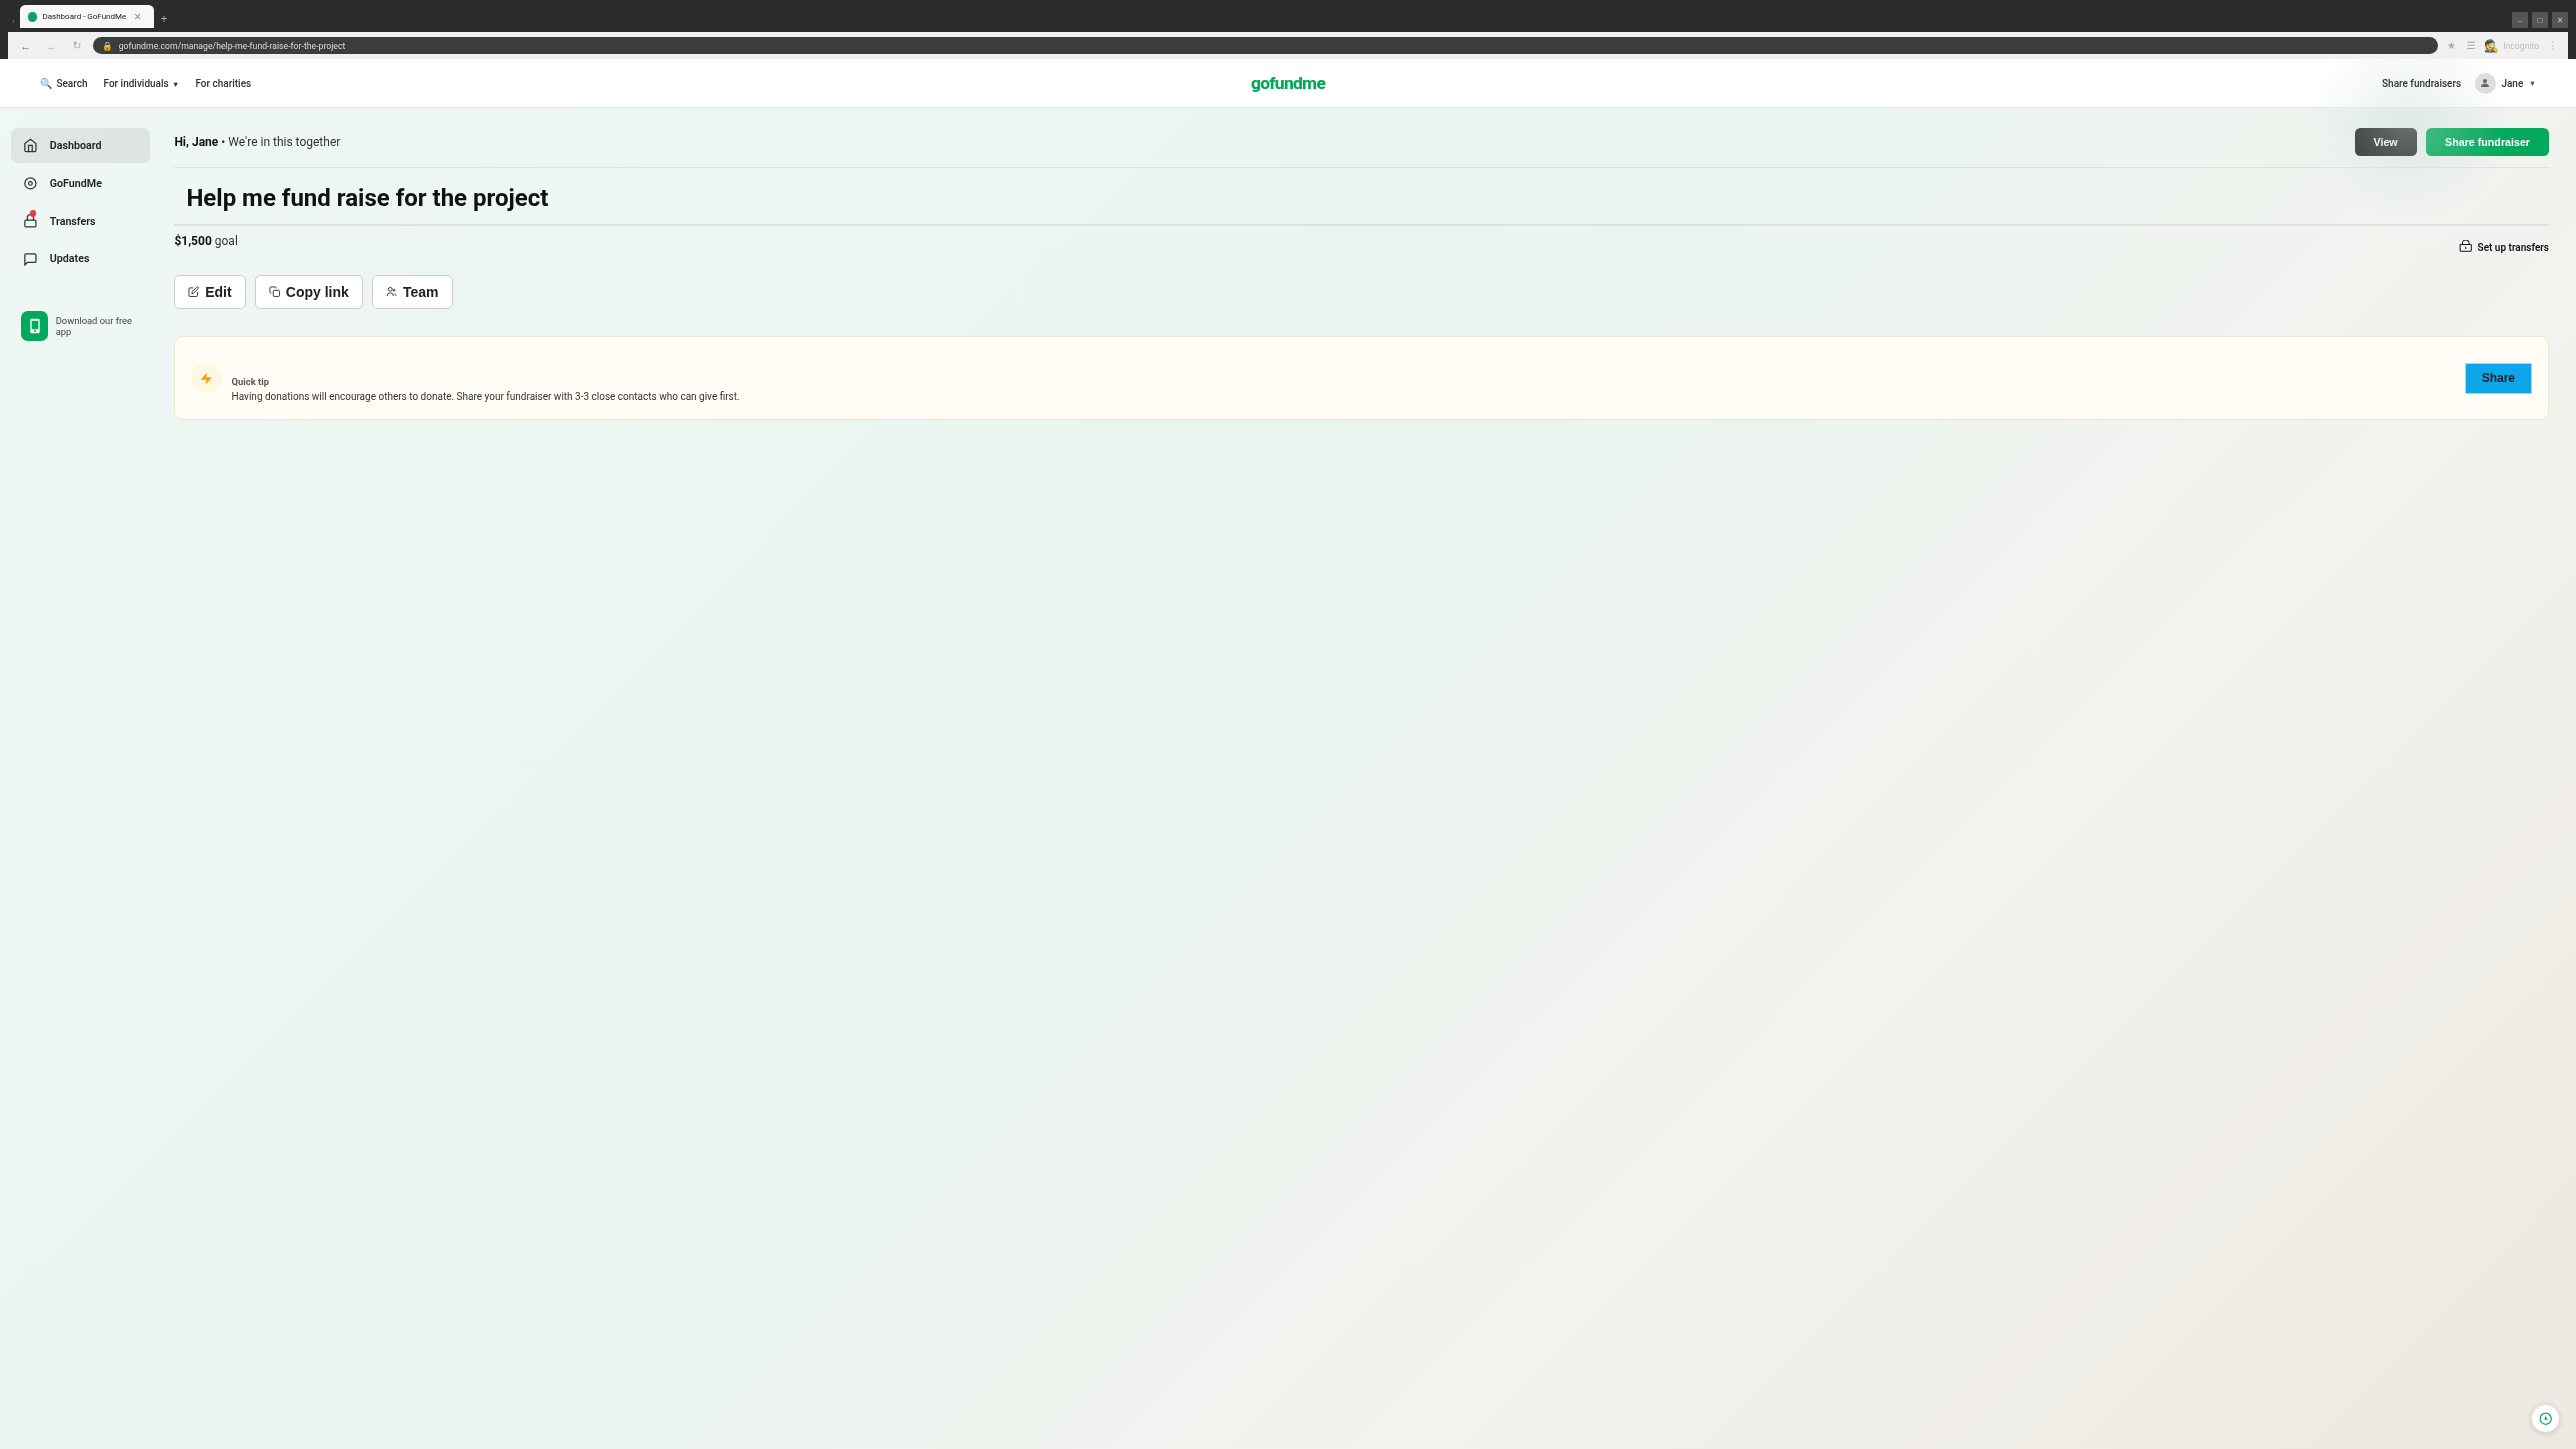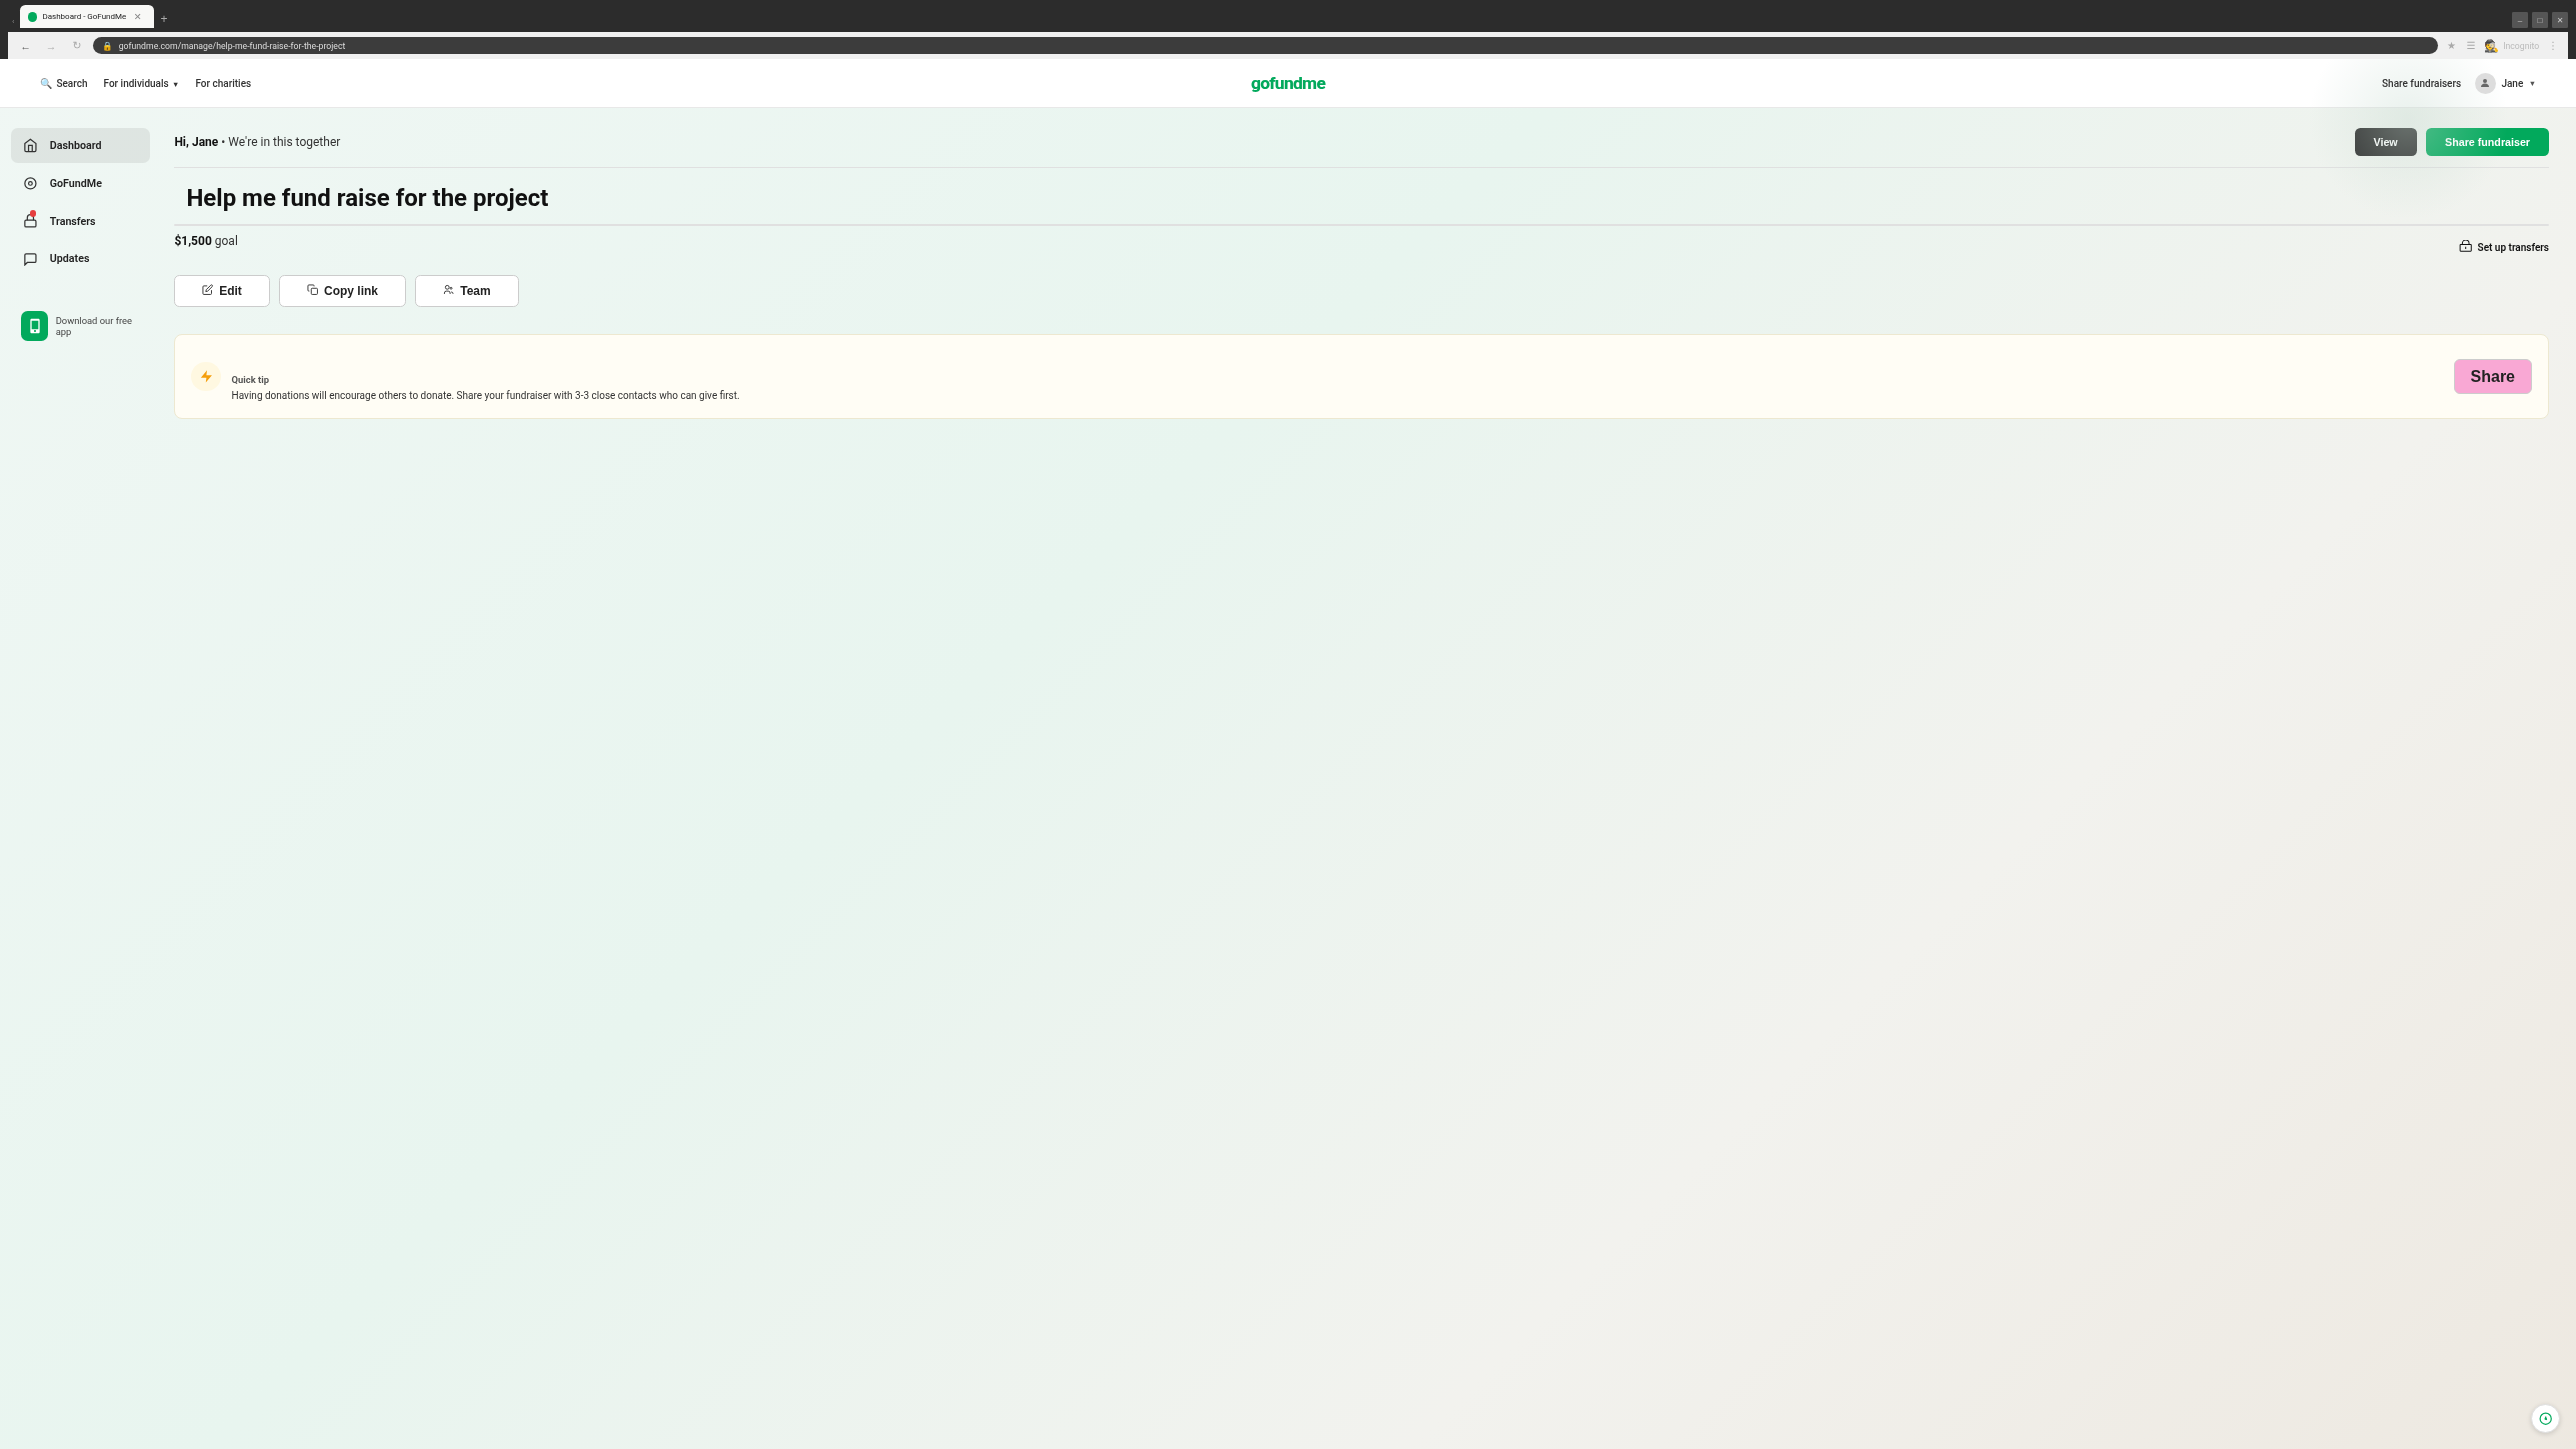--- a/index.html
+++ b/index.html
@@ -411,22 +411,22 @@
       margin-top: 6.7px;
       clear: both;
     }
     .action-btn {
       display: flex;
       align-items: flex-end;
       gap: 5.4px;
       border: 1px solid #ccc;
       background: white;
       border-radius: 5.4px;
-      padding: 8px 27px;
-      font-size: 12px;
+      padding: 8px 13px;
+      font-size: 14px;
       font-weight: 600;
       cursor: pointer;
       color: #222;
     }
 
     
     .quick-tip-card {
       margin-top: 27px;
       background: #fffdf5;
       border: 0.7px solid #ede8d0;
@@ -456,25 +456,25 @@
       color: #555;
       margin-bottom: 2.7px;
       margin-top: 24px;
     }
     .quick-tip-text {
       font-size: 10px;
       color: #333;
       line-height: 1.5;
     }
     .btn-share-tip {
-      background: #f9a8d4;
+      background: #0ea5e9;
       border: 1px solid #ccc;
-      border-radius: 6px;
+      border-radius: 0;
       padding: 7.4px 16px;
-      font-size: 16px;
+      font-size: 12px;
       font-weight: 600;
       cursor: pointer;
       color: #222;
       white-space: nowrap;
     }
 
     
     .chat-widget {
       position: fixed;
       bottom: 16px;

